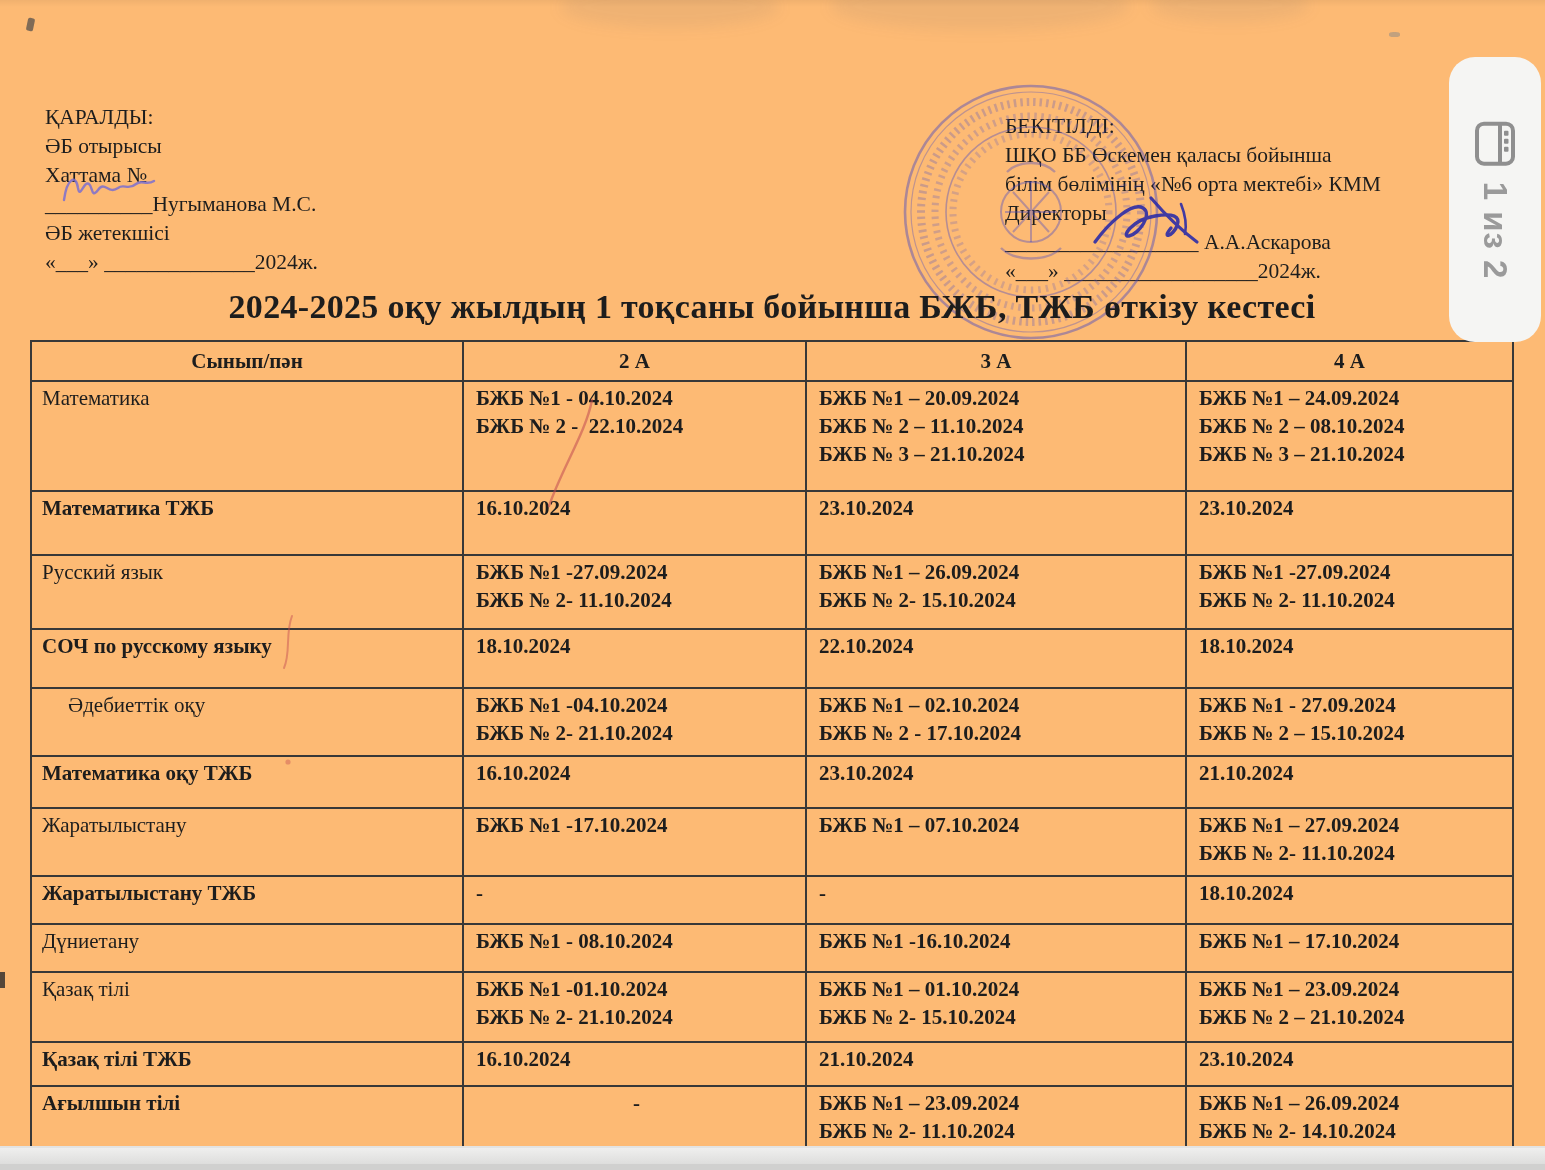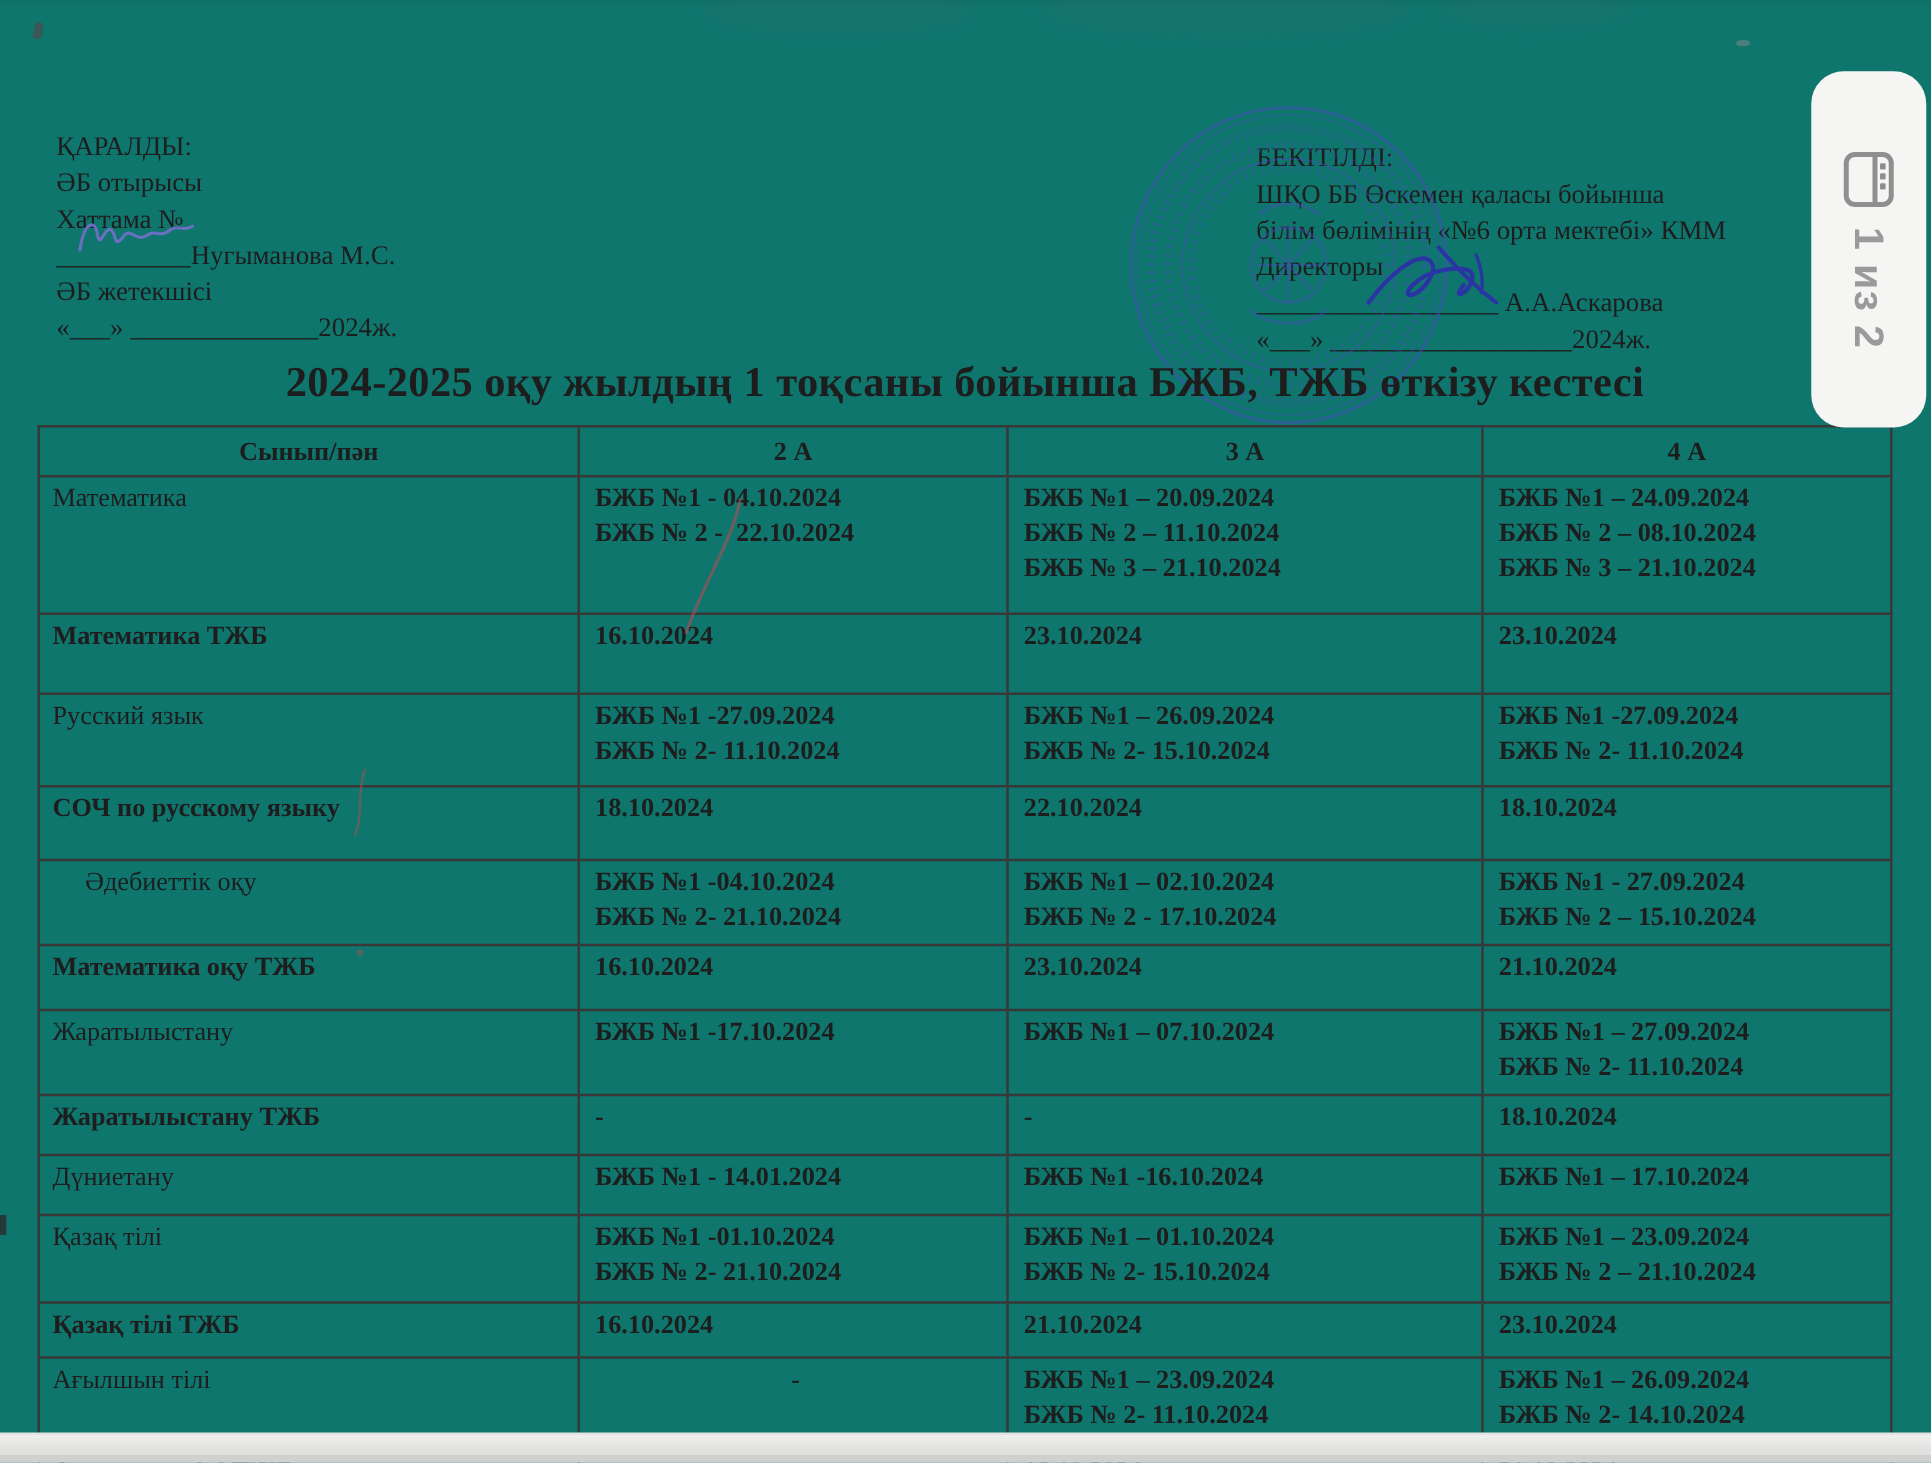--- a/index.html
+++ b/index.html
@@ -1,16 +1,16 @@
 <!DOCTYPE html>
 <html><head>
 <meta charset="utf-8">
 <style>
   html,body{margin:0;padding:0;background:#ffffff;}
-  .page{position:relative;width:1545px;height:1170px;background:#0f766e;overflow:hidden;
+  .page{position:relative;width:1545px;height:1170px;background:#fdba74;overflow:hidden;
         font-family:"Liberation Serif","DejaVu Serif",serif;color:#1d1d1d;}
   .page::before{content:"";position:absolute;left:0;top:0;right:0;height:7px;
         background:linear-gradient(rgba(0,0,0,0.05),transparent);pointer-events:none;}
 
   
   .hdr{position:absolute;font-size:21.5px;line-height:29px;white-space:nowrap;}
   .hdr-left{left:45px;top:103px;}
   .hdr-right{left:1005px;top:112px;}
 
   
@@ -219,21 +219,21 @@
           <td class="dates">
             <div>-</div>
           </td>
           <td class="dates">
             <div>18.10.2024</div>
           </td>
         </tr>
         <tr>
           <td class="subject" style="height: 38px;">Дүниетану</td>
           <td class="dates">
-            <div>БЖБ №1 - 14.01.2024</div>
+            <div>БЖБ №1 - 08.10.2024</div>
           </td>
           <td class="dates">
             <div>БЖБ №1 -16.10.2024</div>
           </td>
           <td class="dates">
             <div>БЖБ №1 – 17.10.2024</div>
           </td>
         </tr>
         <tr>
           <td class="subject" style="height: 60px;">Қазақ тілі</td>
@@ -256,21 +256,21 @@
             <div>16.10.2024</div>
           </td>
           <td class="dates">
             <div>21.10.2024</div>
           </td>
           <td class="dates">
             <div>23.10.2024</div>
           </td>
         </tr>
         <tr>
-          <td class="subject" style="height: 63px;">Ағылшын тілі</td>
+          <td class="subject" style="height: 63px; font-weight: bold;">Ағылшын тілі</td>
           <td class="dates center">
             <div>-</div>
           </td>
           <td class="dates">
             <div>БЖБ №1 – 23.09.2024</div>
             <div>БЖБ № 2- 11.10.2024</div>
           </td>
           <td class="dates">
             <div>БЖБ №1 – 26.09.2024</div>
             <div>БЖБ № 2- 14.10.2024</div>

